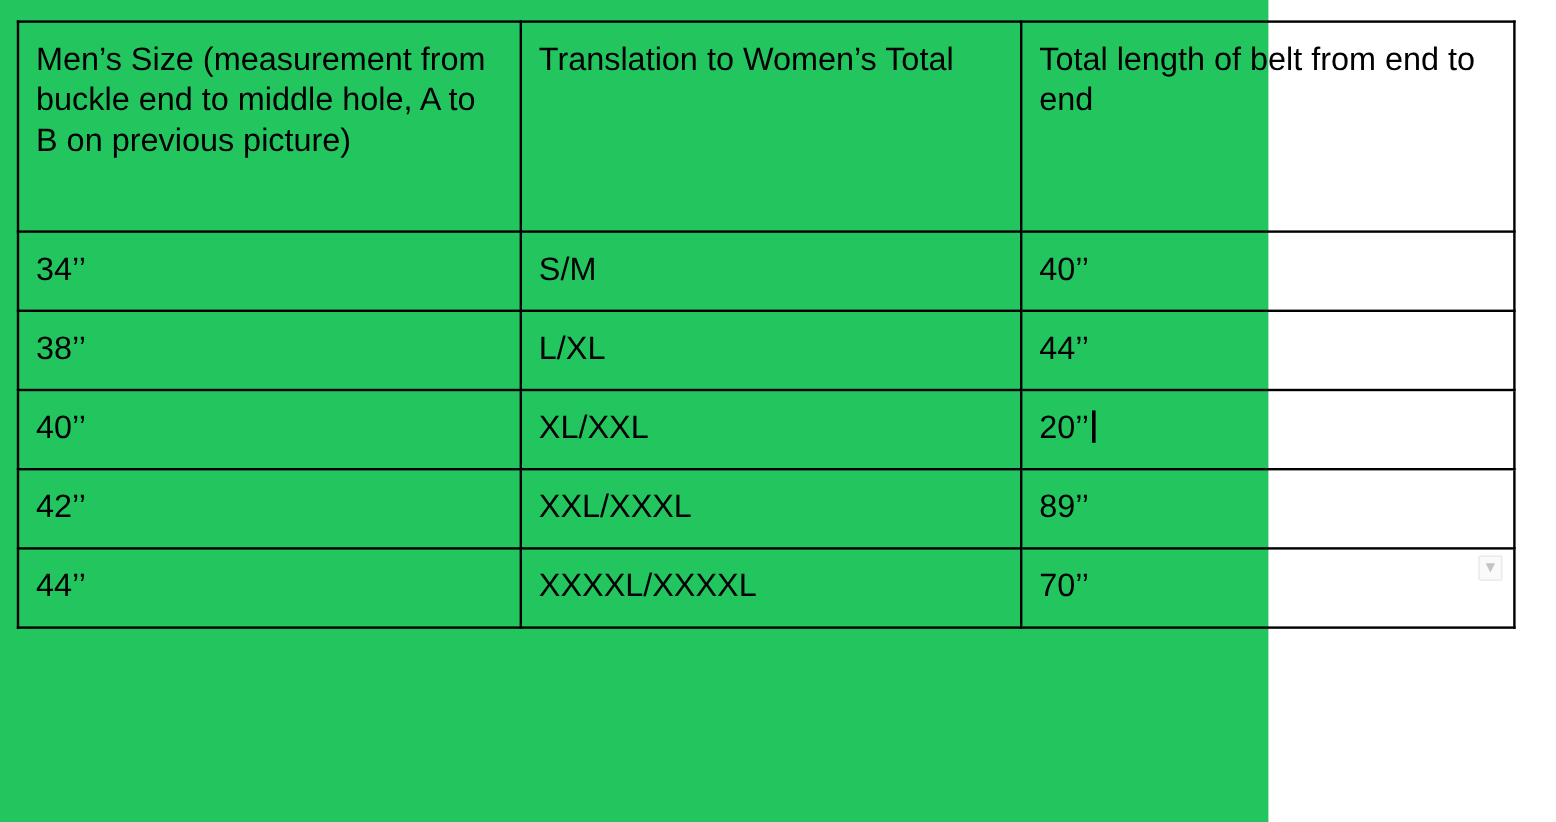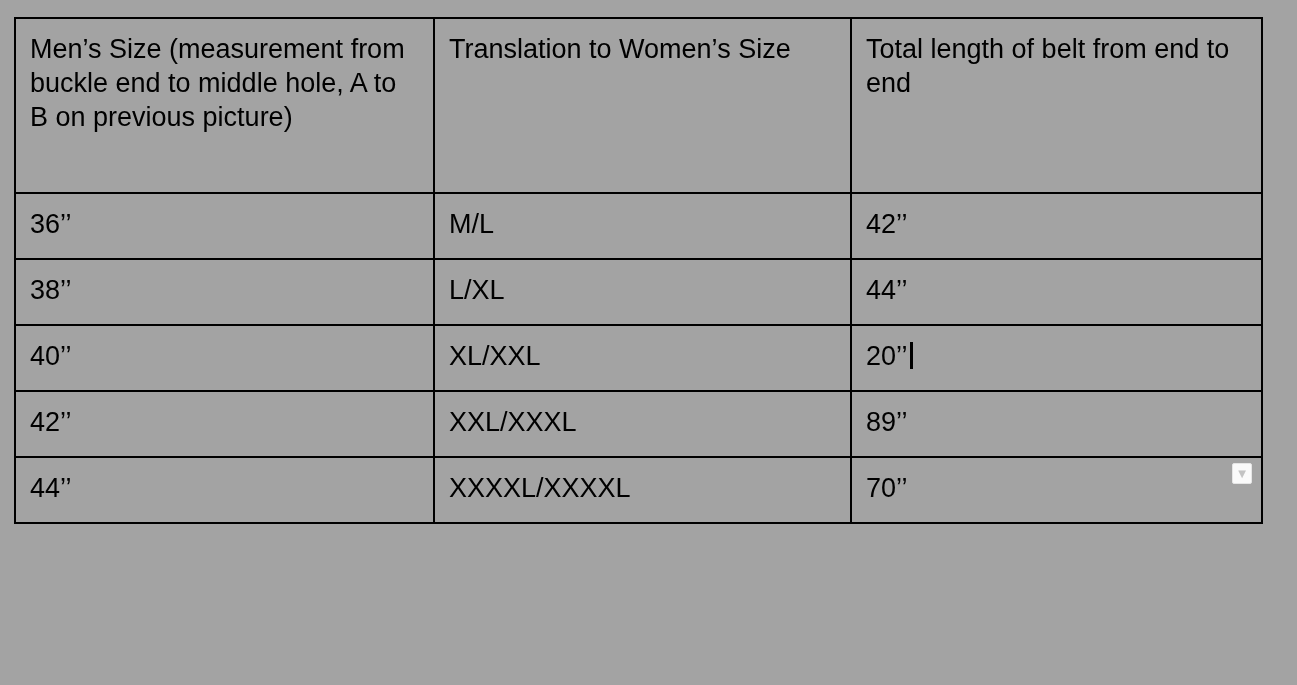--- a/index.html
+++ b/index.html
@@ -5,22 +5,22 @@
   * { box-sizing: border-box; margin: 0; padding: 0; }
   html, body {
     width: 1297px; height: 685px;
     background: #ffffff;
     font-family: "Liberation Sans", sans-serif;
     color: #000000;
     overflow: hidden;
   }
   .doc-canvas {
     position: relative;
-    width: 1297px; height: 685px;
-    background: #a3a3a3;
+    width: 1057px; height: 685px;
+    background: #22c55e;
   }
   table.size-chart {
     position: absolute;
     left: 14px; top: 17px;
     width: 1247px;
     border-collapse: collapse;
     table-layout: fixed;
     font-size: 27px;
     line-height: 34px;
     color: #000000;
@@ -70,29 +70,29 @@
 
   <table class="size-chart">
     <colgroup>
       <col style="width:419px">
       <col style="width:417px">
       <col style="width:411px">
     </colgroup>
     <thead>
       <tr>
         <th>Men’s Size (measurement from buckle end to middle hole, A to B on previous picture)</th>
-        <th>Translation to Women’s Size</th>
+        <th>Translation to Women’s Total</th>
         <th>Total length of belt from end to end</th>
       </tr>
     </thead>
     <tbody>
       <tr>
-        <td>36’’</td>
-        <td>M/L</td>
-        <td>42’’</td>
+        <td>34’’</td>
+        <td>S/M</td>
+        <td>40’’</td>
       </tr>
       <tr>
         <td>38’’</td>
         <td>L/XL</td>
         <td>44’’</td>
       </tr>
       <tr>
         <td>40’’</td>
         <td>XL/XXL</td>
         <td>

